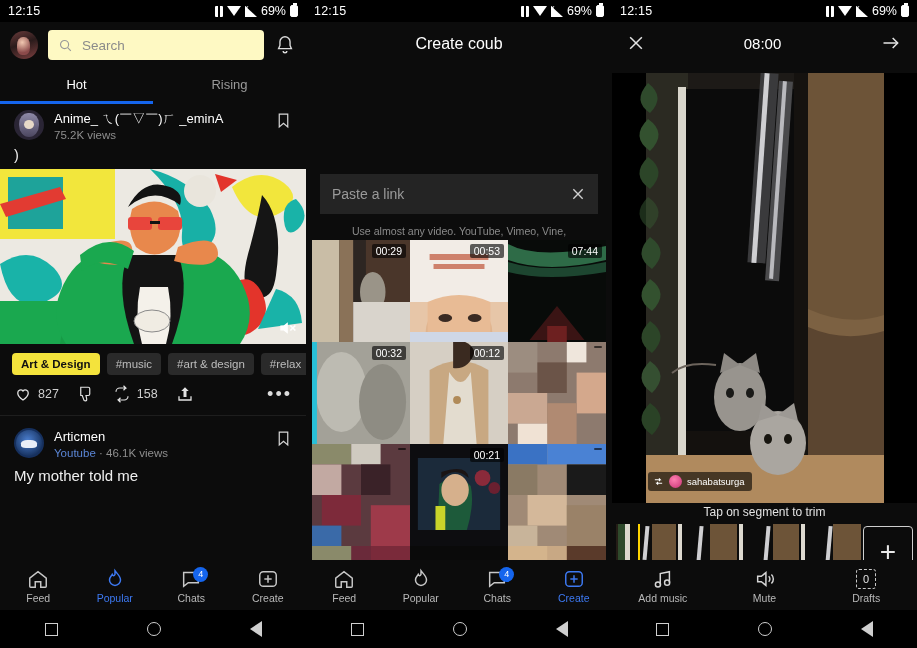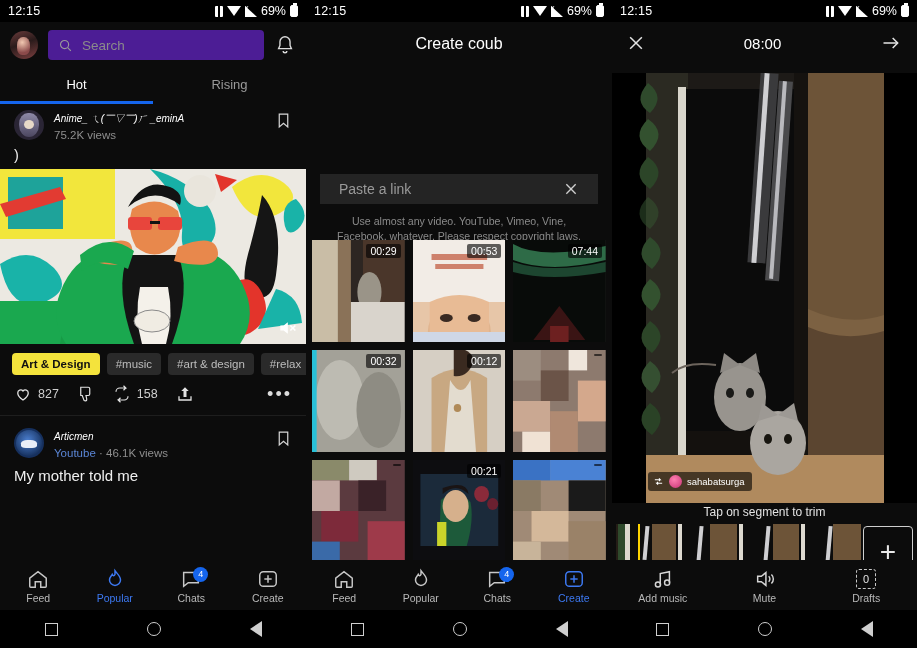--- a/index.html
+++ b/index.html
@@ -32,21 +32,21 @@
   .status-batt-text { font-size: 12.5px; }
   .ic-batt { width: 8px; height: 12px; border: 1.3px solid #fff; border-radius: 2px; position: relative; background:#fff;}
   .ic-batt::before { content:""; position:absolute; top:-3px; left:2px; width:4px; height:2px; background:#fff; }
 
   
   .topbar1 { height: 46px; display: flex; align-items: center; padding: 0 10px; gap: 10px; background:#0c0c0c;}
   .avatar-sm { width: 28px; height: 28px; border-radius: 50%; flex: 0 0 28px; overflow:hidden;
     background: linear-gradient(160deg,#6b3b3b 0%, #2a1b1b 45%, #7d4040 100%); position: relative;}
   .avatar-sm::after { content:""; position:absolute; left:7px; top:6px; width:13px; height:18px;
      border-radius: 45% 45% 40% 40%; background: radial-gradient(circle at 40% 30%, #f0c7b0, #8b4a4a 70%); }
-  .searchbox { flex: 1; height: 30px; background: #4c1d95; border-radius: 4px; display: flex;
+  .searchbox { flex: 1; height: 30px; background: #fef9c3; border-radius: 4px; display: flex;
     align-items: center; gap: 9px; padding: 0 10px; }
   .search-txt { color: #8b8b8b; font-size: 13.5px; }
   .bell { width: 22px; height: 22px; position: relative; flex: 0 0 22px; }
   .bell svg { width: 22px; height: 22px; }
 
   .tabs { display: flex; height: 36px; }
   .tab { flex: 1; text-align: center; color: #9a9a9a; font-size: 13px; line-height: 33px; position: relative; }
   .tab.active { color: #fff; }
   .tab.active::after { content:""; position:absolute; left: 0; right: 0; bottom: 0; height: 3px; background: #1565ed; }
 
@@ -63,21 +63,21 @@
   .avatar-md { width: 30px; height: 30px; border-radius: 50%; flex: 0 0 30px; overflow: hidden;
     background: #2a2535; position: relative; }
   .avatar-md::before { content:""; position:absolute; inset: 3px 5px; border-radius: 45% 45% 50% 50%;
     background: linear-gradient(180deg,#8e89a8 0%, #4c4760 100%); }
   .avatar-md::after { content:""; position:absolute; left:10px; top:10px; width:10px;height:9px;border-radius:50%;
     background: #e7d9c8; }
   .avatar-art { background:#16305e; }
   .avatar-art::before { background: radial-gradient(circle at 45% 40%, #4b7fd0 0%, #17325f 75%); border-radius:50%; inset:2px; }
   .avatar-art::after { left:7px; top:12px; width:16px; height:8px; border-radius: 40% 40% 30% 30%; background:#e9eef7; }
   .post-meta { flex:1; min-width:0; }
-  .uname { color: #fff; font-size: 10px; line-height: 17px; white-space: nowrap; font-style: italic; }
+  .uname { color: #fff; font-size: 13px; line-height: 17px; white-space: nowrap; }
   .usub { color: #8e8e8e; font-size: 11.5px; margin-top: 2px; }
   .usub .src { color: #5b86d6; }
   .bookmark svg { width: 17px; height: 21px; }
   .post-title { color: #efefef; font-size: 14.5px; padding: 4px 14px 6px; }
   .post-title2 { color: #efefef; font-size: 15px; padding: 6px 14px 8px; }
 
   .media {
     position: relative; width: 306px; height: 175px; overflow: hidden;
     background: #d9d2c5;
   }
@@ -88,26 +88,26 @@
   .tag.cat { background: #f4e33c; color: #111; font-weight: bold; }
   .actions { display: flex; align-items: center; gap: 18px; padding: 4px 14px 10px; color: #cfcfcf; font-size: 12.5px;}
   .act { display: flex; align-items: center; gap: 6px; }
   .act svg { width: 18px; height: 18px; }
   .dots { margin-left: auto; color:#dcdcdc; letter-spacing:2px; font-size:18px; line-height:10px;}
   .divider { height: 1px; background: #1e1e1e; margin: 2px 0 6px; }
 
   
   .topbar2 { height: 44px; display:flex; align-items:center; justify-content:center; }
   .topbar2 .title { color:#fff; font-size: 16px; }
-  .linkbox { margin: 108px 14px 0; height: 30px; background:#242424; border-radius: 0;
-    display:flex; align-items:center; padding: 0 19px; }
+  .linkbox { margin: 108px 14px 0; height: 40px; background:#242424; border-radius: 0;
+    display:flex; align-items:center; padding: 0 12px; }
   .linkbox .ph { color:#9a9a9a; font-size: 14px; flex:1; }
   .hint { color:#8a8a8a; font-size: 10.6px; line-height: 15px; text-align:center; padding: 10px 24px 0; }
   .grid { position:absolute; left:6px; right:6px; top: 240px; bottom: 0;
-    display:grid; grid-template-columns: repeat(3,1fr); grid-auto-rows: 102px; gap: 8px; }
+    display:grid; grid-template-columns: repeat(3,1fr); grid-auto-rows: 102px; gap: 0; }
   .cell { position: relative; overflow:hidden; background:#222; }
   .dur { position:absolute; right:4px; top:4px; background: rgba(0,0,0,.62); color:#fff;
     font-size:10.5px; padding: 1px 4px; border-radius: 2px; }
   .dur.bottom { top:auto; bottom:4px; }
 
   
   .topbar3 { height: 42px; display:flex; align-items:center; justify-content:space-between; padding: 0 14px; color:#fff;}
   .topbar3 .title { font-size: 15px; }
   .preview { position:relative; width: 305px; height: 430px; background:#000; overflow:hidden;margin-top:9px;}
   .wmark { position:absolute; left:36px; bottom: 12px; background: rgba(0,0,0,.6); border-radius: 3px;

